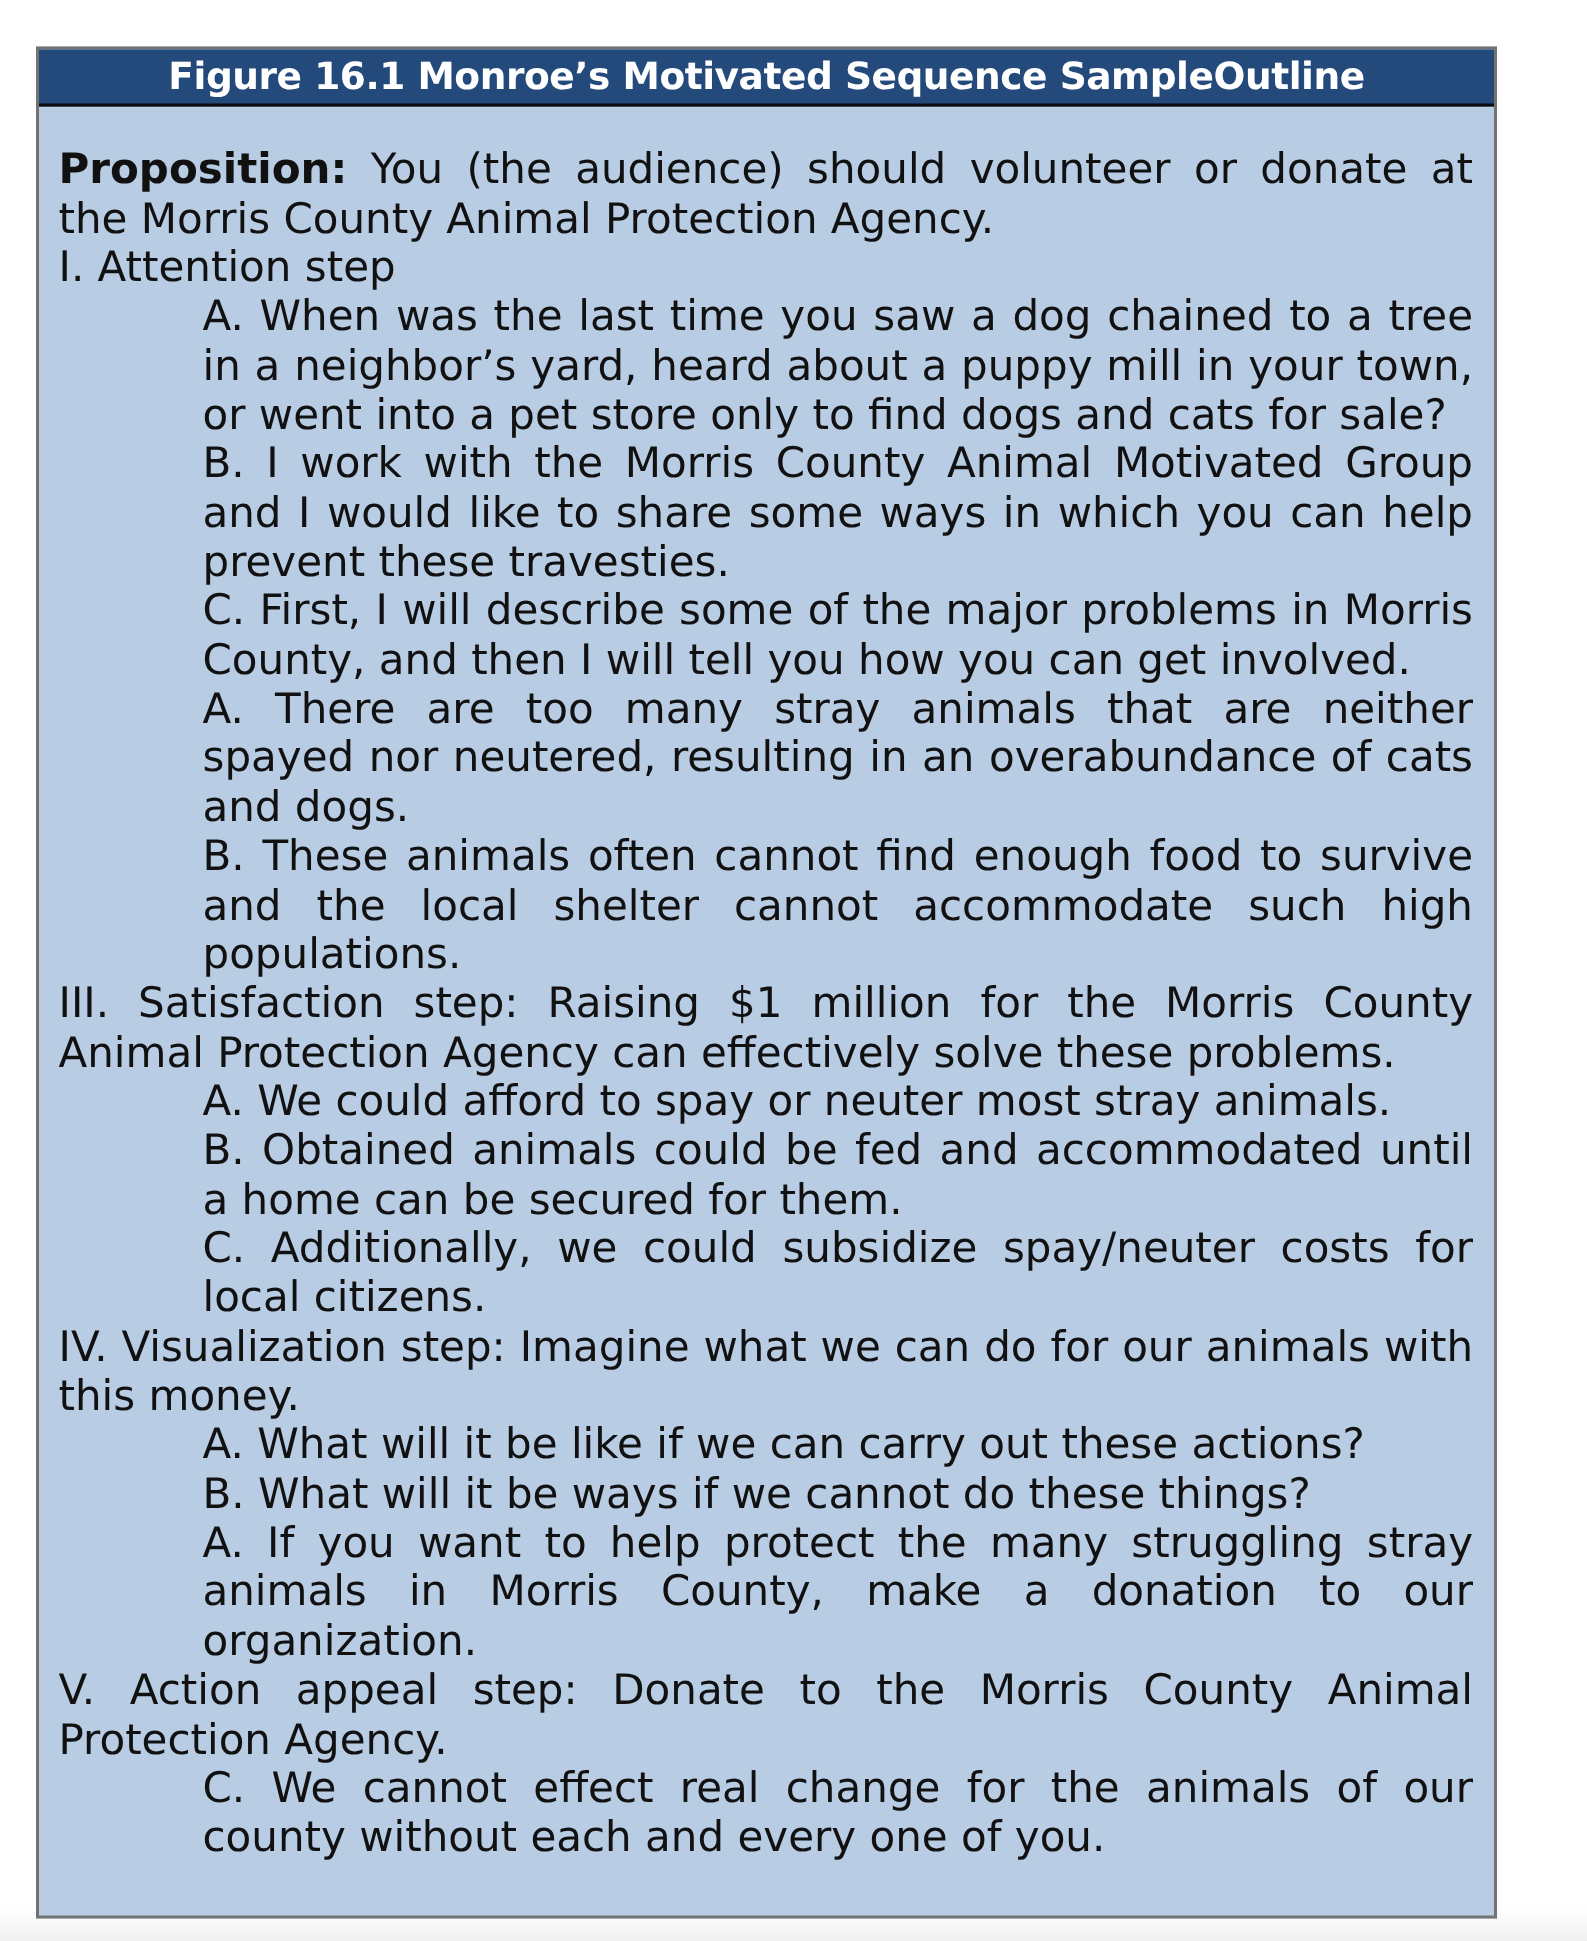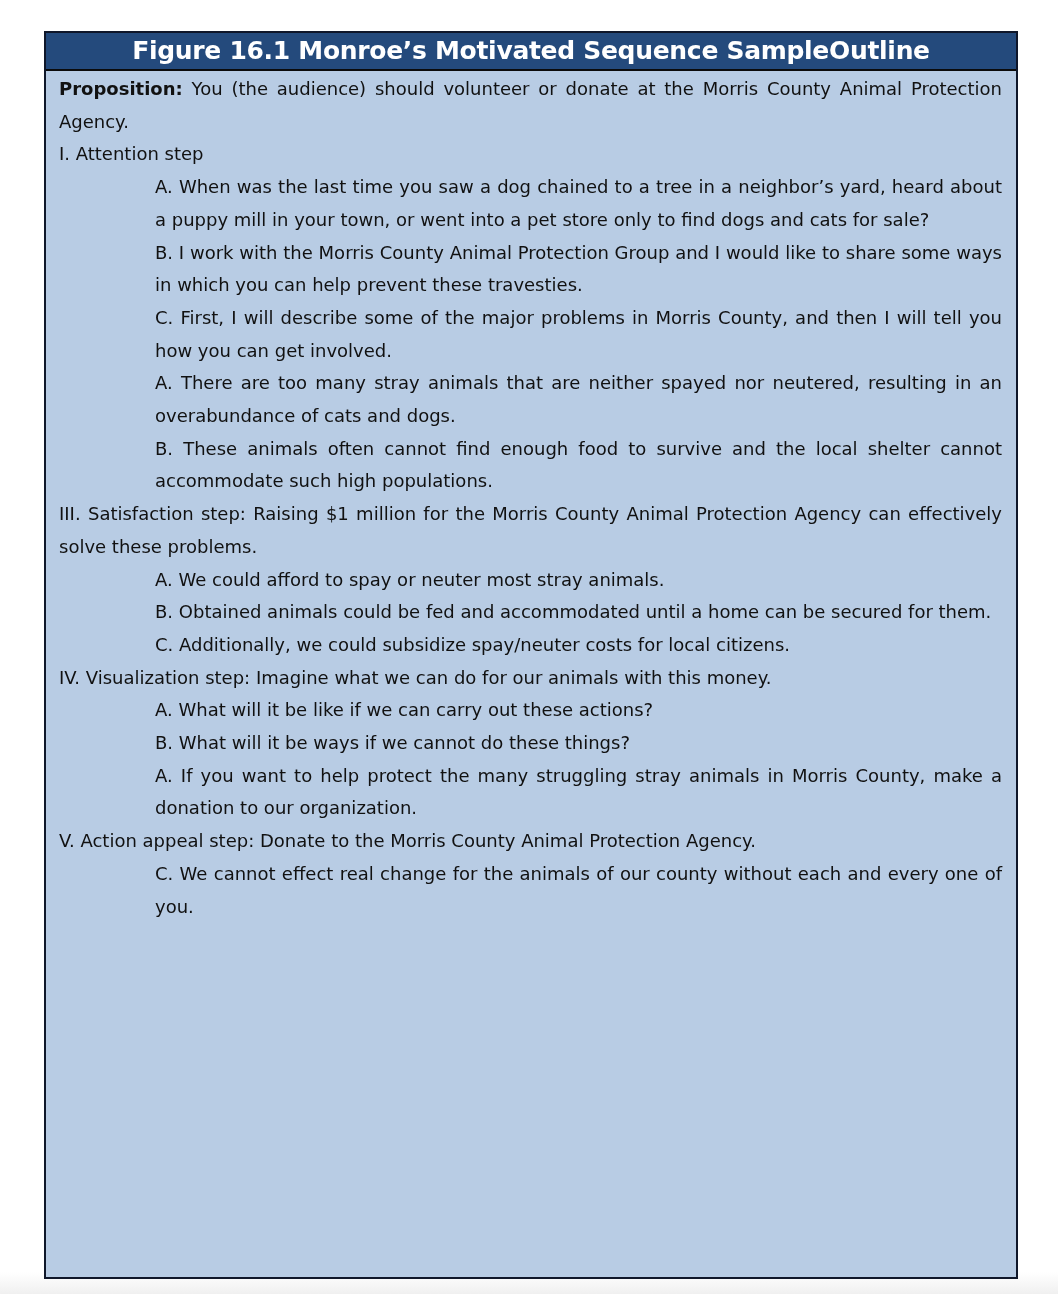--- a/index.html
+++ b/index.html
@@ -1,44 +1,44 @@
 <!DOCTYPE html>
 <html><head>
 <meta charset="utf-8">
 <style>
   html, body { margin: 0; padding: 0; background: #ffffff; }
   body { width: 1058px; height: 1294px; position: relative; overflow: hidden;
          font-family: "DejaVu Sans", sans-serif; }
   .bottom-shade { position: absolute; left: 0; right: 0; top: 1272px; height: 22px;
          background: linear-gradient(#ffffff, #f0f0f0); }
-  .figure { position: absolute; left: 44px; top: 31px; width: 974px; height: 1248px;
-         border: 2px solid #0f172a; background: #b8cce4; box-sizing: border-box; }
+  .figure { position: absolute; left: 24px; top: 31px; width: 974px; height: 1248px;
+         border: 2px solid #737373; background: #b8cce4; box-sizing: border-box; }
   .fig-title { background: #244a7c; color: #ffffff; text-align: center;
          font-weight: bold; font-size: 25px; height: 36px; line-height: 36px;
          border-bottom: 2px solid #0b0b0b; letter-spacing: -0.3px; }
-  .body { padding: 2px 14px 0 13px; color: #111111; font-size: 18px; line-height: 32.7px; }
+  .body { padding: 2px 14px 0 13px; color: #111111; font-size: 28px; line-height: 32.7px; margin-top: 24px; }
   .line { text-align: justify; text-align-last: left; }
   .sub { padding-left: 96px; }
   b { font-weight: bold; }
 </style>
 </head>
 <body>
 
 <div class="bottom-shade"></div>
 
 <div class="figure">
   <div class="fig-title">Figure 16.1   Monroe’s Motivated Sequence SampleOutline</div>
   <div class="body">
     <div class="line">
       <b>Proposition:</b><span> You (the audience) should volunteer or donate at the Morris County Animal Protection Agency.</span>
     </div>
 
     <div class="line">I. Attention step</div>
     <div class="line sub">A. When was the last time you saw a dog chained to a tree in a neighbor’s yard, heard about a puppy mill in your town, or went into a pet store only to find dogs and cats for sale?</div>
-    <div class="line sub">B. I work with the Morris County Animal Protection Group and I would like to share some ways in which you can help prevent these travesties.</div>
+    <div class="line sub">B. I work with the Morris County Animal Motivated Group and I would like to share some ways in which you can help prevent these travesties.</div>
     <div class="line sub">C. First, I will describe some of the major problems in Morris County, and then I will tell you how you can get involved.</div>
 
     <div class="line sub">A. There are too many stray animals that are neither spayed nor neutered, resulting in an overabundance of cats and dogs.</div>
     <div class="line sub">B. These animals often cannot find enough food to survive and the local shelter cannot accommodate such high populations.</div>
 
     <div class="line">III. Satisfaction step: Raising $1 million for the Morris County Animal Protection Agency can effectively solve these problems.</div>
     <div class="line sub">A. We could afford to spay or neuter most stray animals.</div>
     <div class="line sub">B. Obtained animals could be fed and accommodated until a home can be secured for them.</div>
     <div class="line sub">C. Additionally, we could subsidize spay/neuter costs for local citizens.</div>
 

